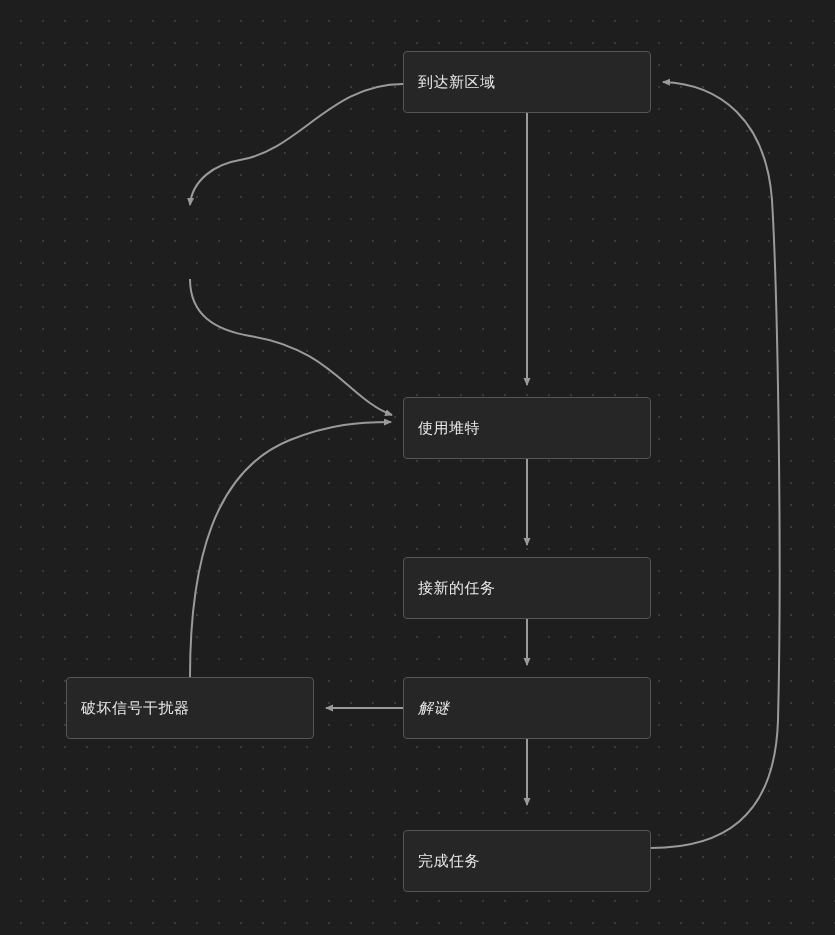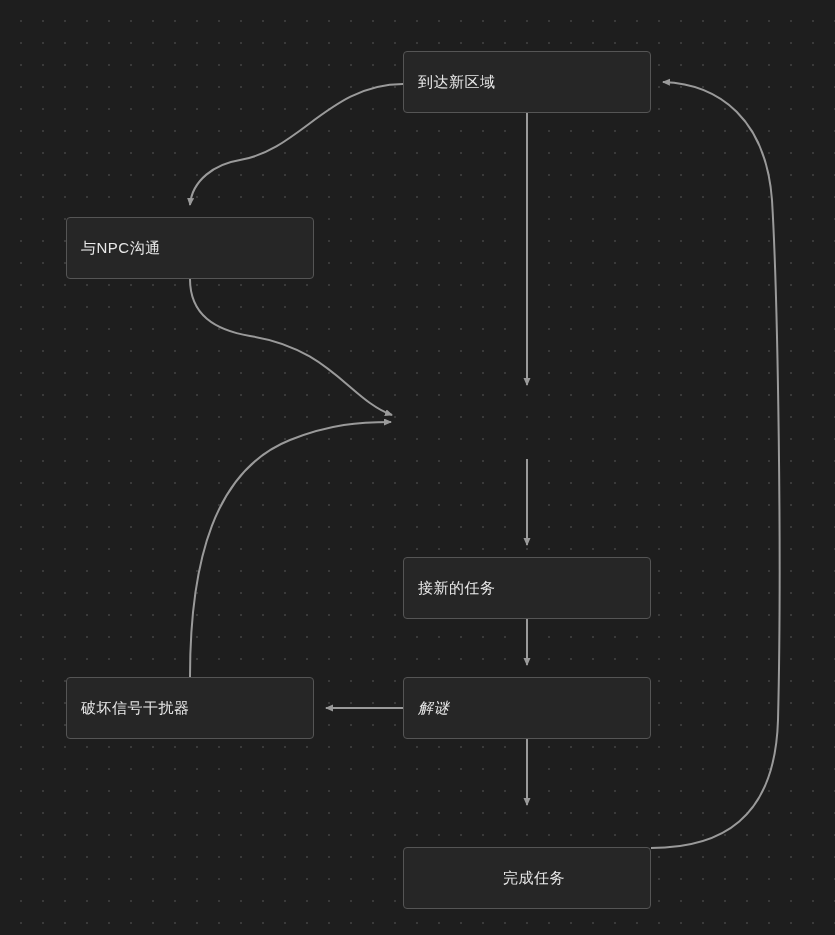--- a/index.html
+++ b/index.html
@@ -69,34 +69,34 @@
 
     <path d="M 527,739 L 527,805" fill="none" stroke="#9a9a9a" stroke-width="2" marker-end="url(#arrow)"></path>
 
     <path d="M 651,848 C 720,848 775,820 778,720 C 782,560 778,300 772,200 C 766,120 720,84 663,82" fill="none" stroke="#9a9a9a" stroke-width="2" marker-end="url(#arrow)"></path>
   </svg>
 
   <div class="node" style="left:403px; top:51px; width:248px; height:62px;">
     <span>到达新区域</span>
   </div>
 
-  <div class="node" style="left:66px; top:217px; width:248px; height:62px;">
-    <span>与NPC沟通</span>
+
+  <div class="node" style="left:403px; top:397px; width:248px; height:62px;">
+    <span>使用堆特</span>
   </div>
-
 
   <div class="node" style="left:403px; top:557px; width:248px; height:62px;text-align:center;">
     <span>接新的任务</span>
   </div>
 
   <div class="node" style="left:66px; top:677px; width:248px; height:62px;align-items:center;">
     <span>破坏信号干扰器</span>
   </div>
 
   <div class="node" style="left:403px; top:677px; width:248px; height:62px;font-style:italic;">
     <span>解谜</span>
   </div>
 
-  <div class="node" style="left:403px; top:847px; width:248px; height:62px;justify-content:center;">
+  <div class="node" style="left:403px; top:830px; width:248px; height:62px;">
     <span>完成任务</span>
   </div>
 
 </div>
 
 </body></html>

